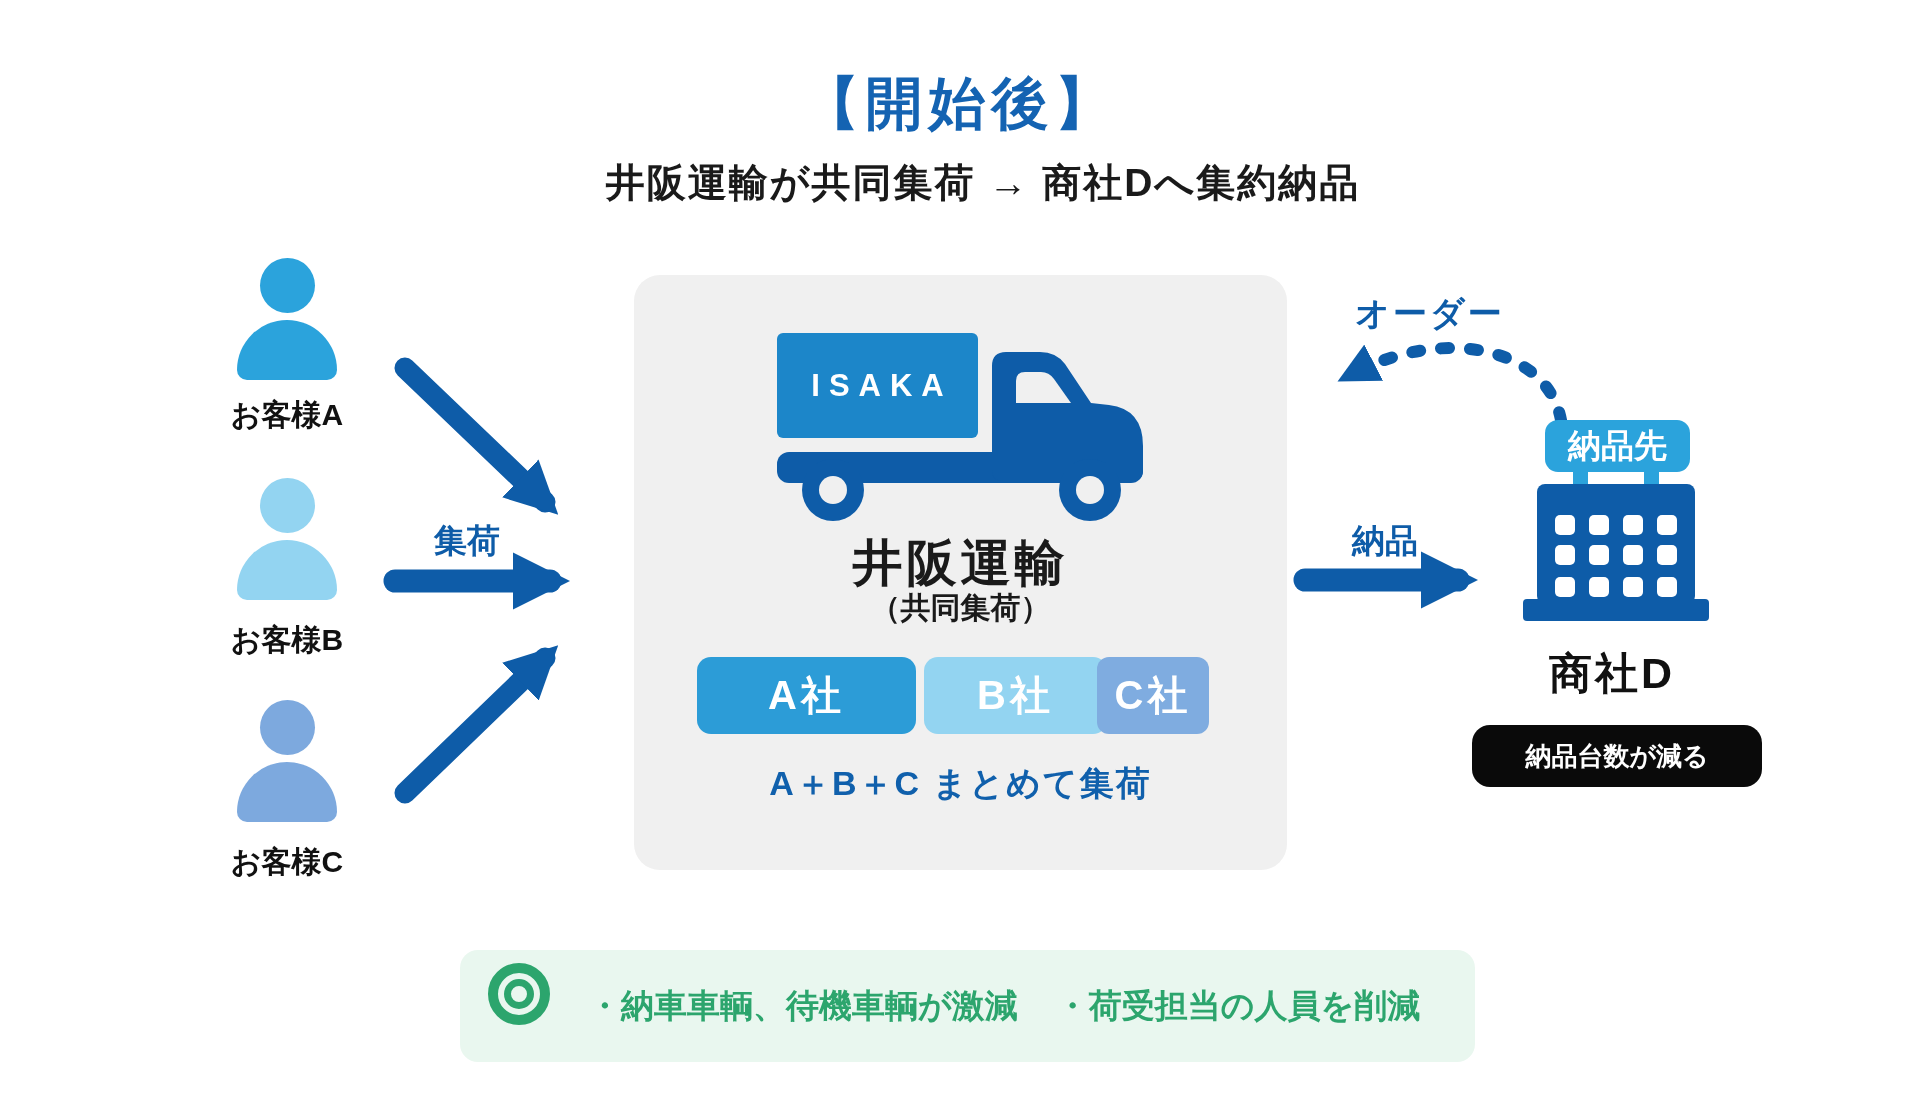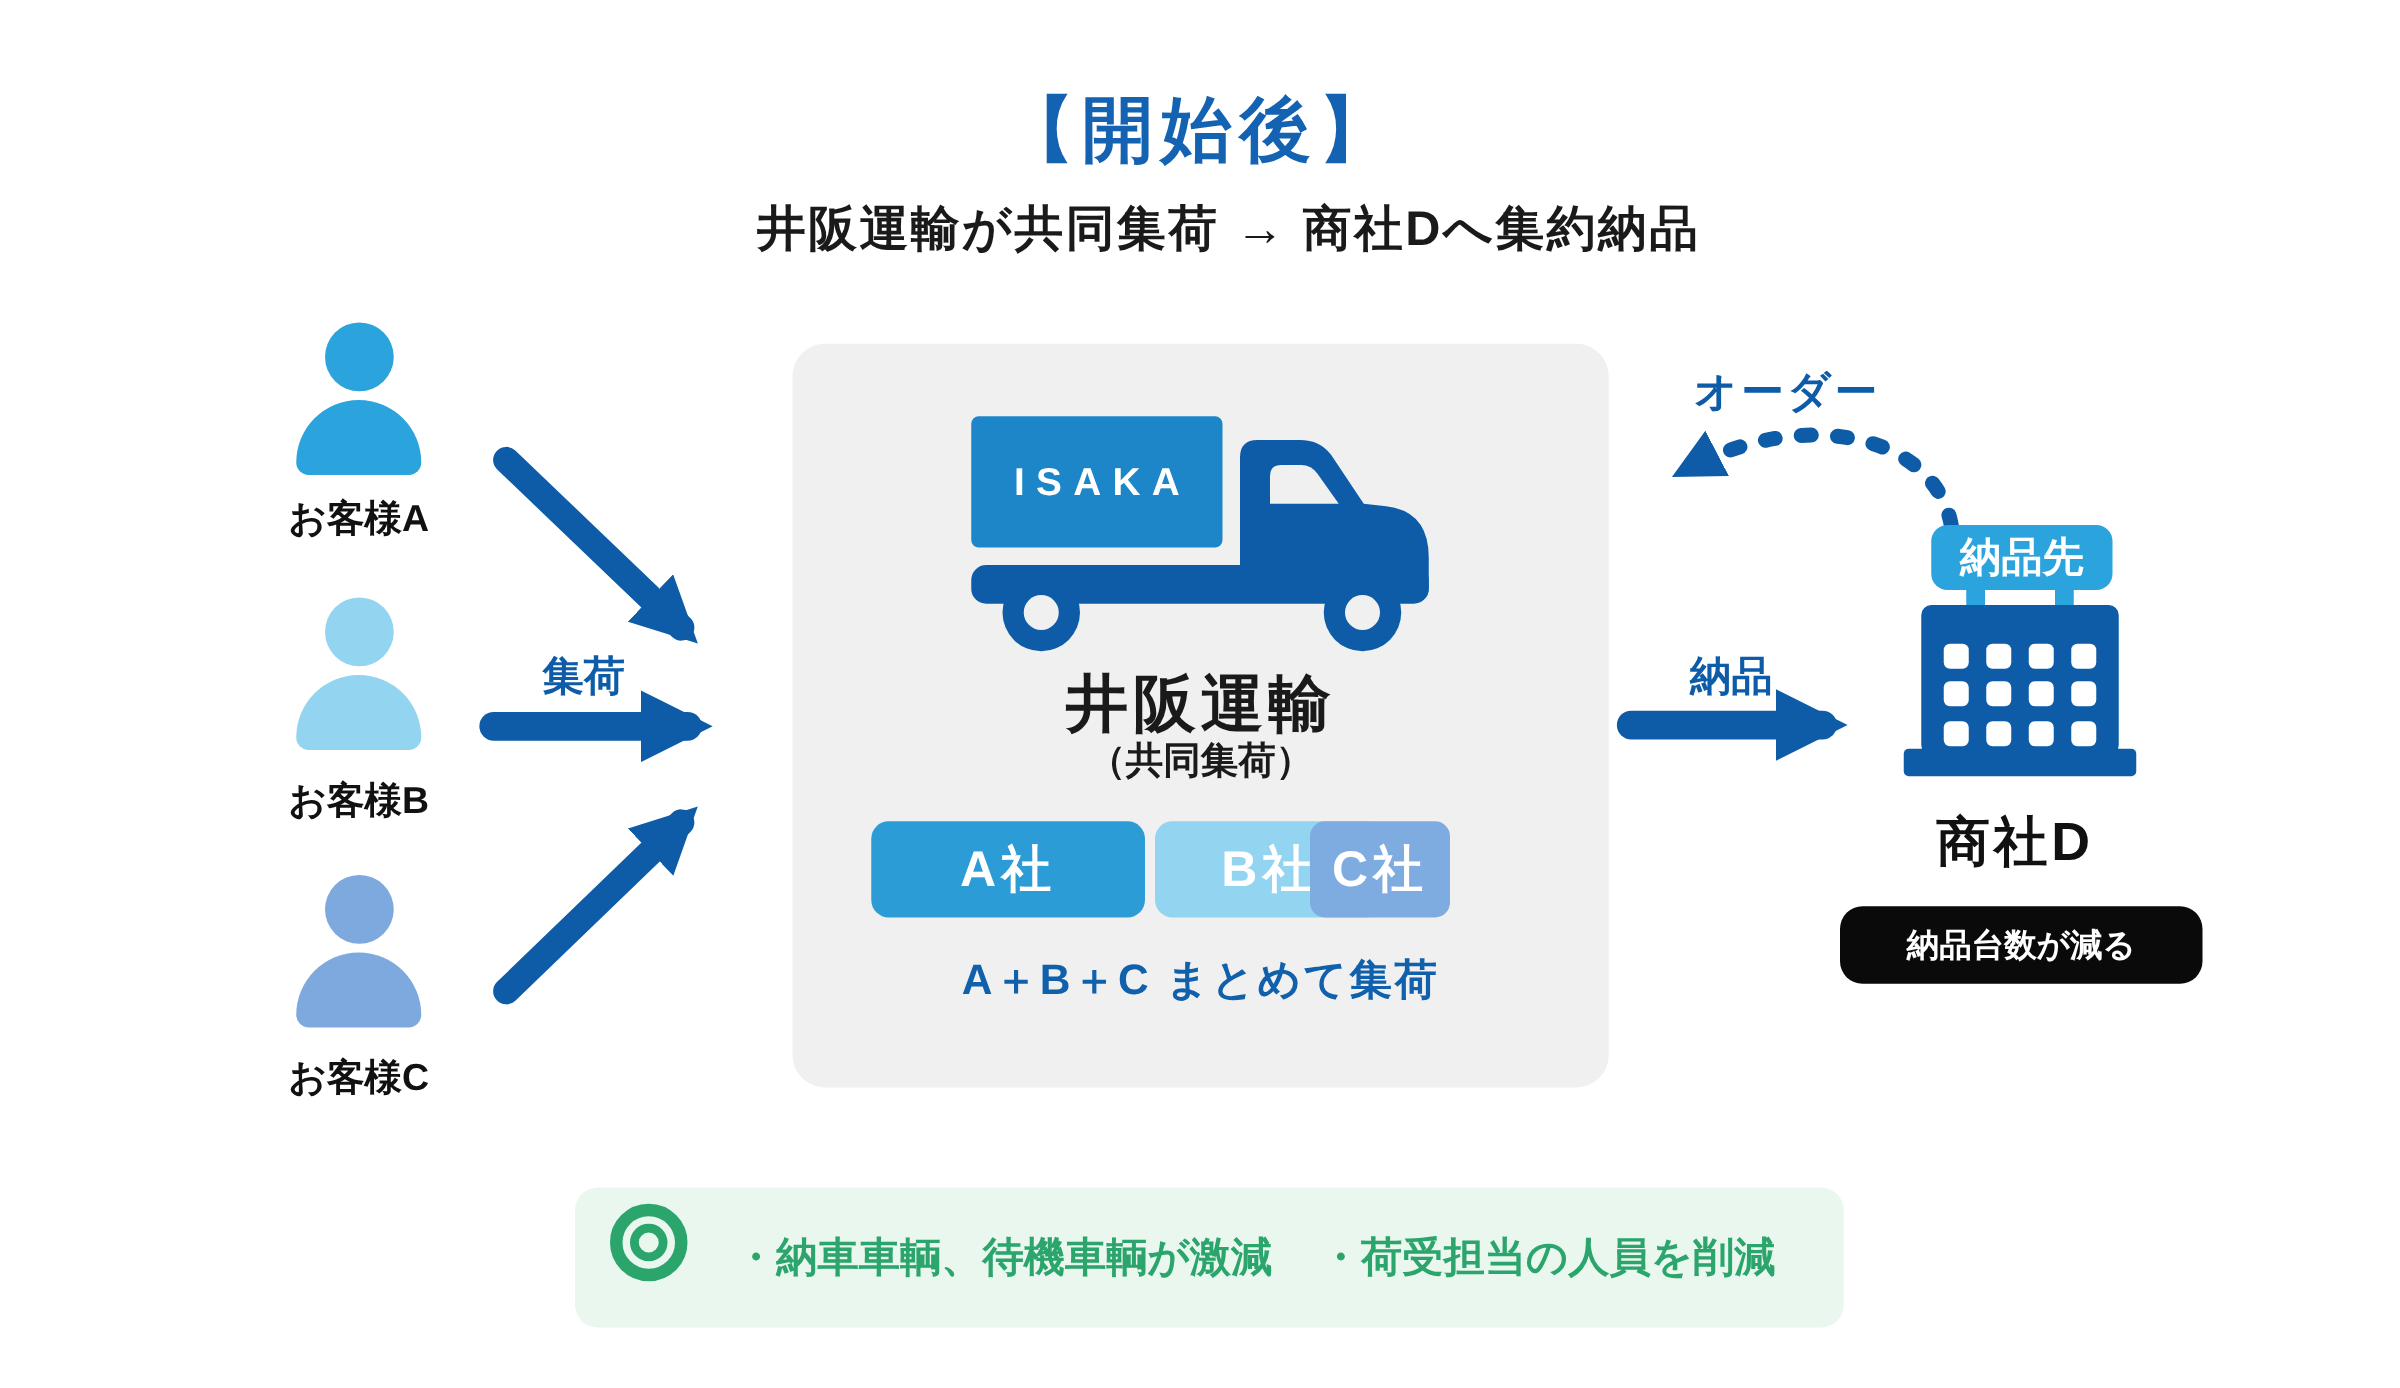--- a/index.html
+++ b/index.html
@@ -21,21 +21,21 @@
   
   .panel{left:634px;top:275px;width:653px;height:595px;background:#F0F0F0;border-radius:26px;}
   .isaka{left:777px;top:333px;width:201px;height:105px;display:flex;align-items:center;justify-content:center;
          color:#fff;font-size:31px;letter-spacing:9px;padding-left:9px;box-sizing:border-box;}
   .hub-name{left:634px;width:653px;top:530px;font-size:50px;color:#1A1A1A;letter-spacing:4px;}
   .hub-sub{left:634px;width:653px;top:588px;font-size:30px;color:#1A1A1A;}
   .chip{top:657px;height:77px;display:flex;align-items:center;justify-content:center;
         color:#fff;font-size:40px;letter-spacing:4px;border-radius:14px;}
   .chip-a{left:697px;width:219px;}
   .chip-b{left:924px;width:183px;}
-  .chip-c{left:1048px;width:112px;border-radius:12px;}
+  .chip-c{left:1097px;width:112px;border-radius:12px;}
   .note1{left:634px;width:653px;top:761px;font-size:34px;color:#1060AC;letter-spacing:2px;}
   .note2{left:634px;width:653px;top:802px;font-size:37px;color:#1060AC;letter-spacing:2px;}
   
   .flow-label{font-size:33px;color:#0E5CA8;}
   .pickup-label{left:397px;width:140px;top:519px;}
   .delivery-label{left:1315px;width:140px;top:519px;}
   .order-label{left:1330px;width:200px;top:291px;font-size:34px;letter-spacing:3px;}
   
   .sign-text{left:1545px;top:420px;width:145px;height:52px;display:flex;align-items:center;justify-content:center;
              color:#fff;font-size:33px;}

